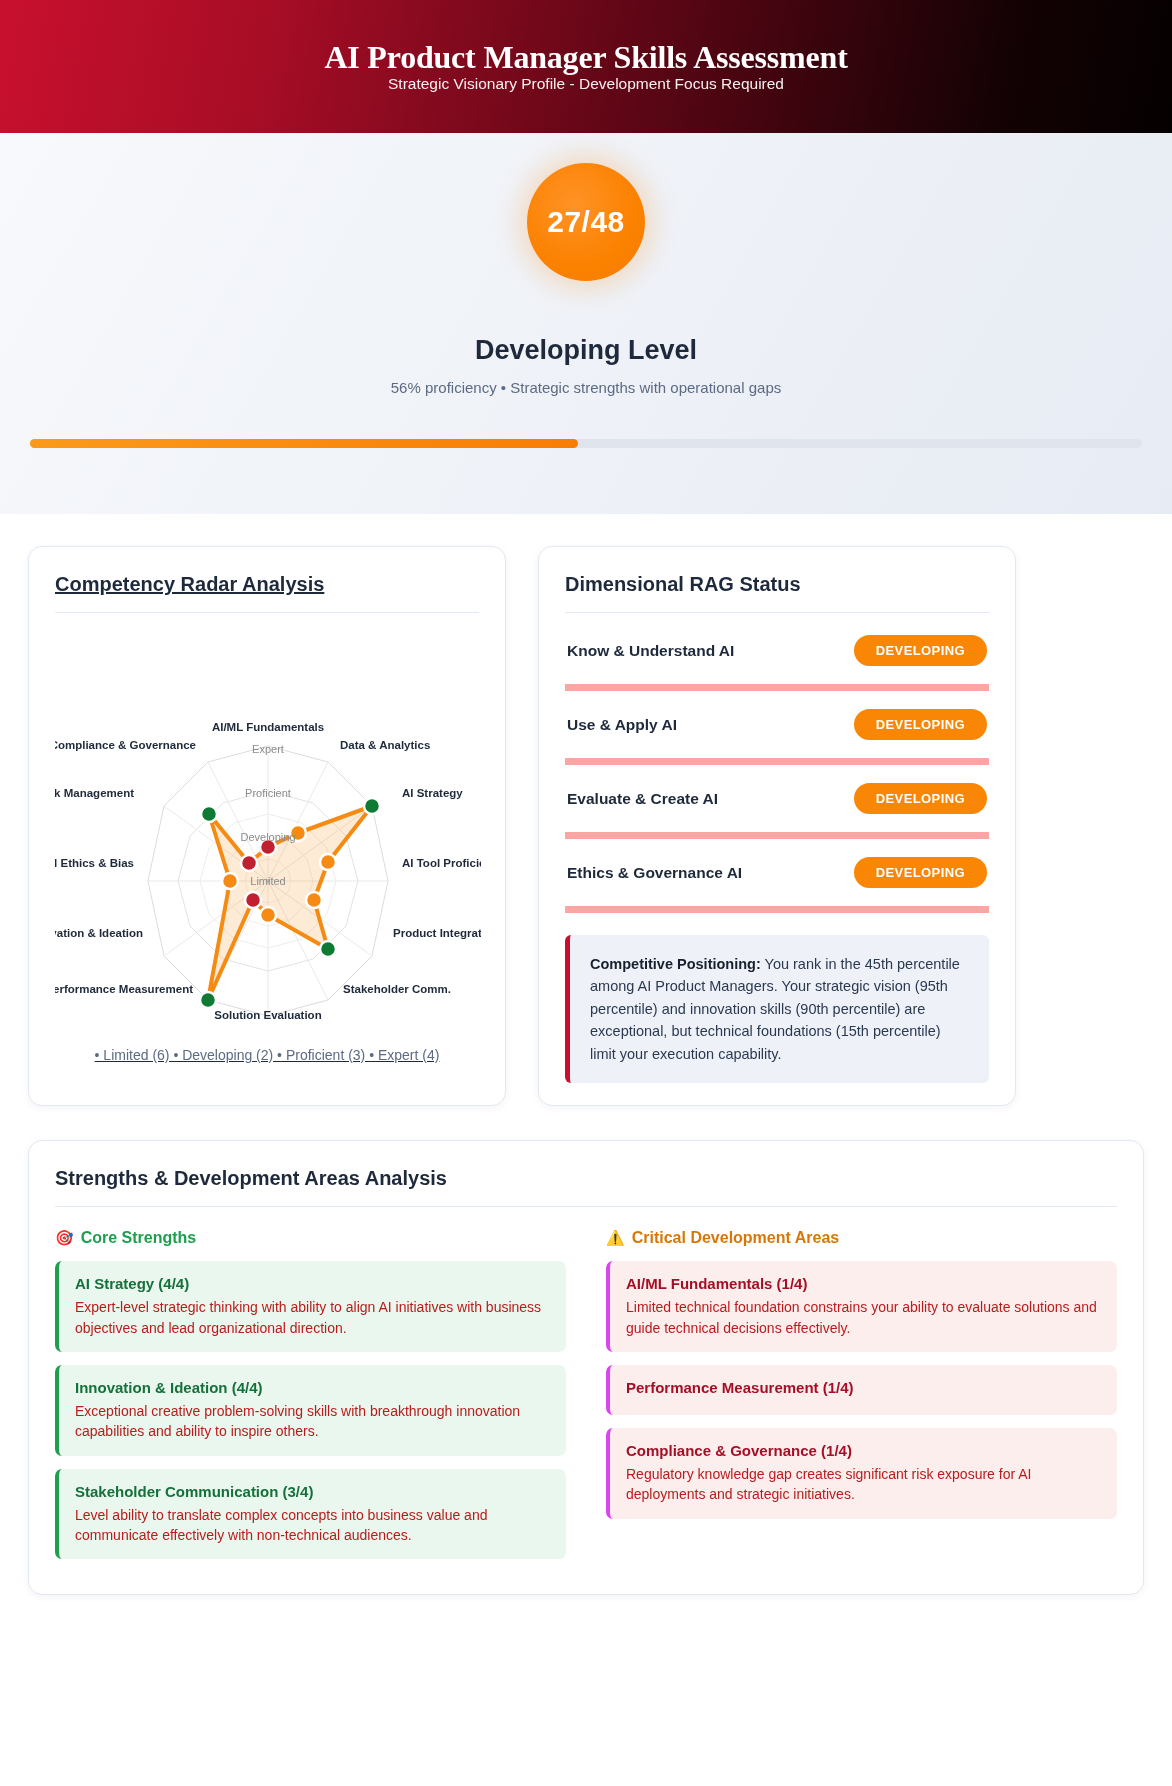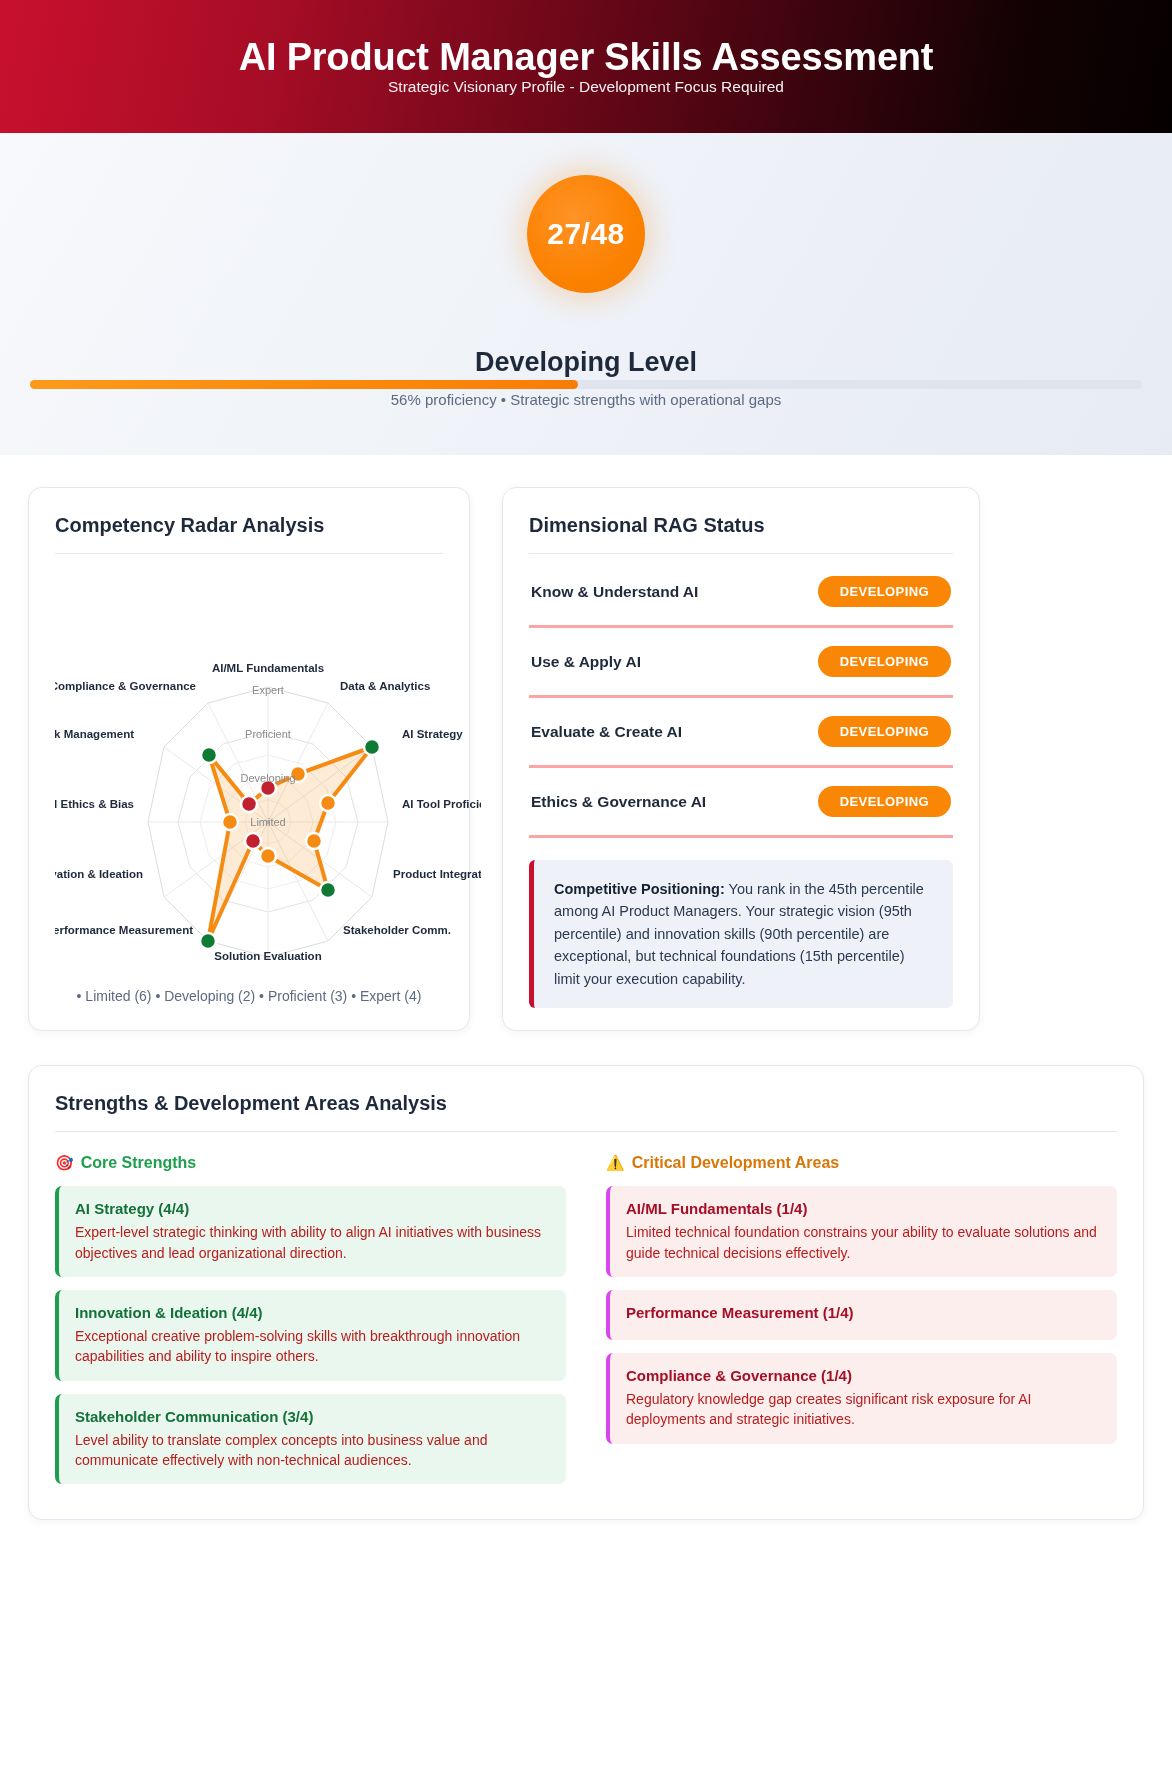--- a/index.html
+++ b/index.html
@@ -17,41 +17,42 @@
     height: 133px;
     background: linear-gradient(100deg, #c8102e 0%, #a90d26 22%, #5c0615 55%, #140204 85%, #050000 100%);
     display: flex;
     flex-direction: column;
     align-items: center;
     justify-content: center;
     color: #ffffff;
     text-align: center;
   }
   .header h1 {
-    font-size: 38px;
+    font-size: 32px;
     font-weight: bold;
     letter-spacing: -0.2px;
     line-height: 1.1;
     margin-bottom: 0;
+    font-family: Liberation Serif, serif;
   }
   .header .subtitle {
     font-size: 15.5px;
     font-weight: normal;
     opacity: 0.94;
   }
 
   
   .score-banner {
     position: relative;
-    height: 322px;
+    height: 381px;
     background: linear-gradient(120deg, #f7f9fc 0%, #eef1f7 55%, #e7ebf3 100%);
     display: flex;
     flex-direction: column;
     align-items: center;
-    padding-top: 42px;
+    padding-top: 30px;
   }
   .score-circle {
     width: 118px;
     height: 118px;
     border-radius: 50%;
     background: radial-gradient(circle at 40% 35%, #ff9326 0%, #fb8100 60%, #f57c00 100%);
     box-shadow: 0 0 26px 8px rgba(250, 130, 0, 0.22);
     display: flex;
     align-items: center;
     justify-content: center;
@@ -93,21 +94,21 @@
     gap: 32px;
     padding: 32px 28px 0 28px;
   }
   .card {
     background: #ffffff;
     border: 1px solid #e2e8f2;
     border-radius: 14px;
     box-shadow: 0 2px 8px rgba(30, 42, 59, 0.05);
     padding: 26px 26px 22px 26px;
   }
-  .card-left  { width: 442px; }
+  .card-left  { width: 478px; text-decoration: underline; }
   .card-right { width: 478px; }
   .card-title {
     font-size: 20px;
     font-weight: bold;
     color: #1e2a3b;
     padding-bottom: 16px;
     border-bottom: 1px solid #e3e9f2;
   }
 
   
@@ -125,21 +126,21 @@
   }
   .radar-legend span { white-space: nowrap; }
 
   
   .rag-list { margin-top: 4px; }
   .rag-row {
     display: flex;
     align-items: center;
     justify-content: space-between;
     padding: 18px 2px;
-    border-bottom: 3px solid #fca5a5;
+    border-bottom: 7px solid #fca5a5;
   }
   .rag-label {
     font-size: 15.5px;
     font-weight: bold;
     color: #1e2a3b;
   }
   .rag-badge {
     background: #f98705;
     color: #ffffff;
     font-size: 13px;

